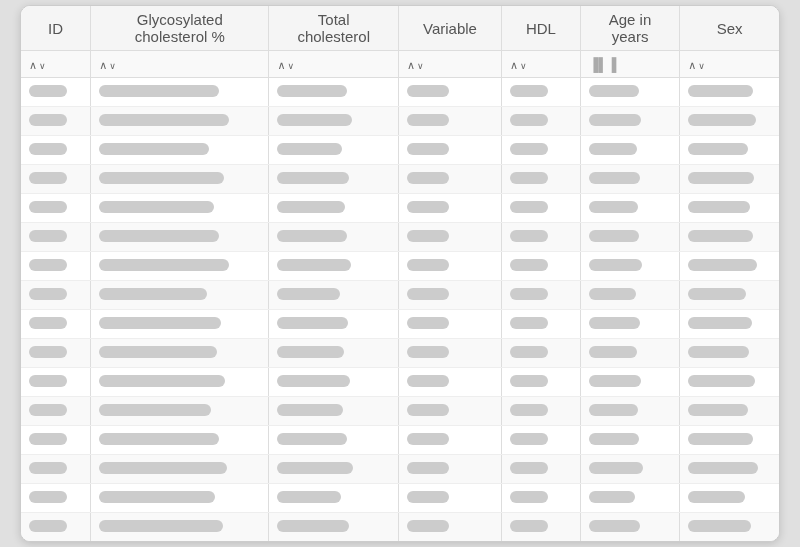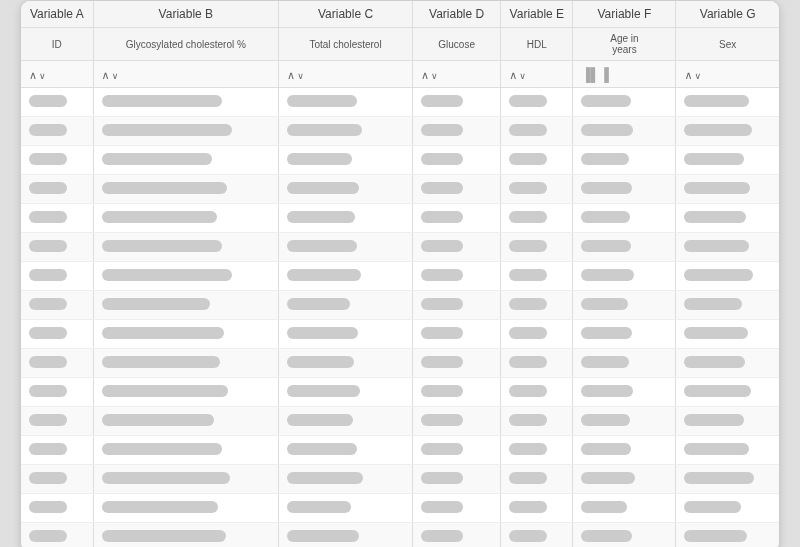--- a/index.html
+++ b/index.html
@@ -33,21 +33,21 @@
       font-size: 12px;
       color: #444;
       font-weight: 500;
       padding: 6px 8px;
     }
     .header-row-1 th:last-child,
     .header-row-2 th:last-child {
       border-right: none;
     }
     .header-row-2 th {
-      font-size: 10px;
+      font-size: 15px;
       font-weight: 400;
       color: #555;
       padding: 5px 24px;
     }
     
     .sort-row td {
       background: #f9f9f9;
       border-bottom: 1px solid #ddd;
       border-right: 1px solid #ddd;
       padding: 4px 8px;
@@ -105,34 +105,25 @@
     <colgroup id="colgroup">
         <col class="col-a">
         <col class="col-b">
         <col class="col-c">
         <col class="col-d">
         <col class="col-e">
         <col class="col-f">
         <col class="col-g">
       </colgroup>
     <thead id="thead">
-        <tr class="header-row-1">
-          <th>Variable A</th>
-          <th>Variable B</th>
-          <th>Variable C</th>
-          <th>Variable D</th>
-          <th>Variable E</th>
-          <th>Variable F</th>
-          <th>Variable G</th>
-        </tr>
         <tr class="header-row-2">
           <th>ID</th>
           <th>Glycosylated cholesterol %</th>
           <th>Total cholesterol</th>
-          <th>Glucose</th>
+          <th>Variable</th>
           <th>HDL</th>
           <th>Age in years</th>
           <th>Sex</th>
         </tr>
         <tr class="sort-row">
           <td><span class="sort-btn">
               <span>∧</span>
               <span class="chevron">∨</span>
             </span></td>
           <td><span class="sort-btn">

